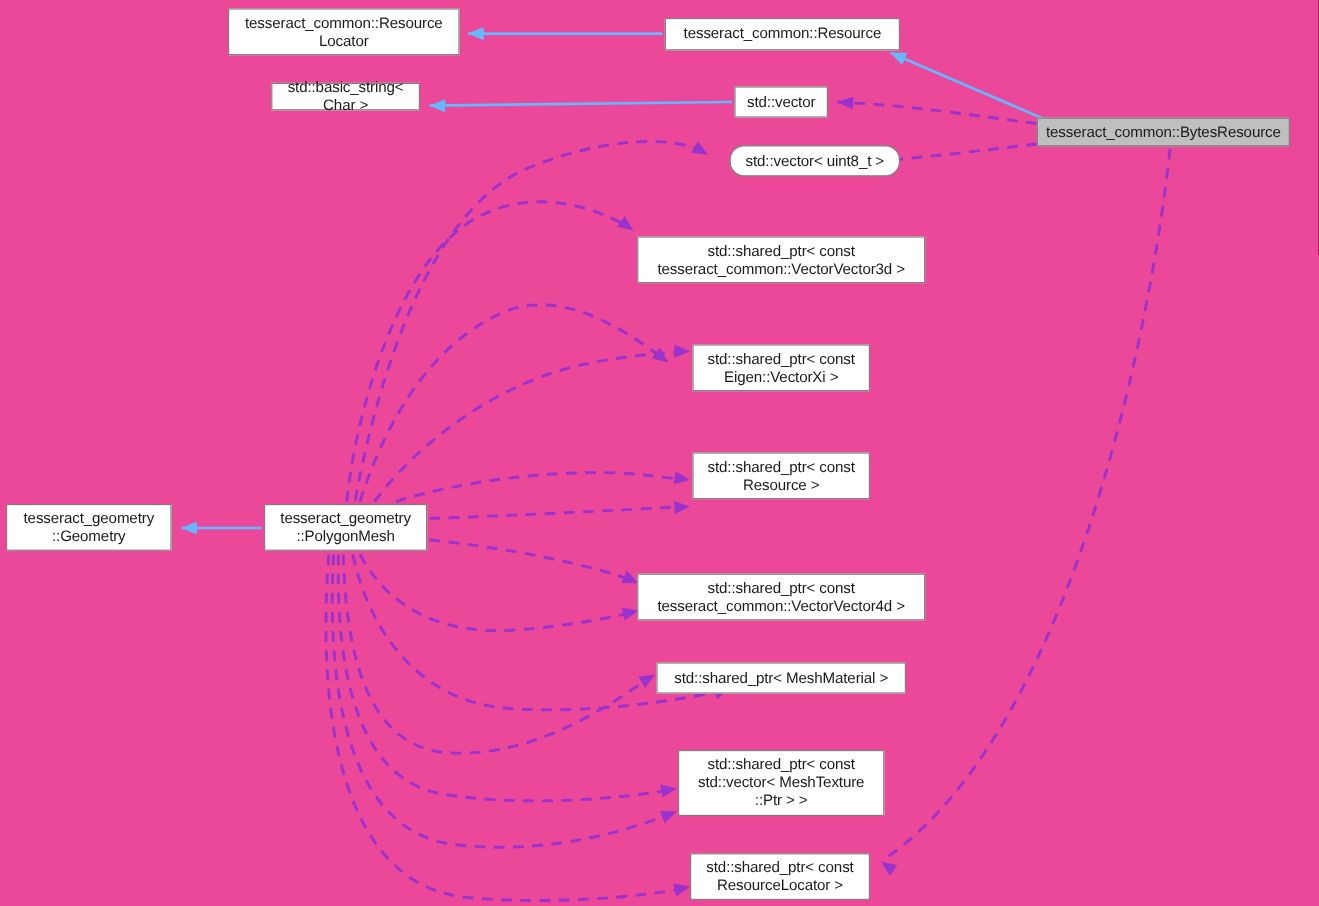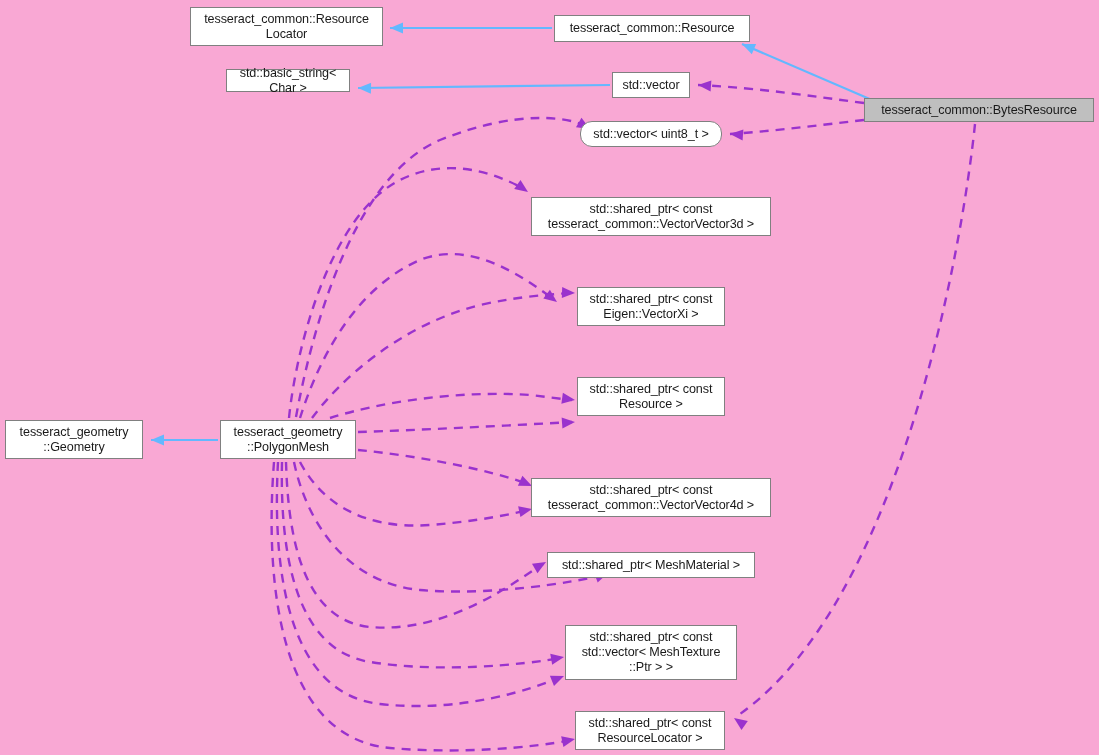--- a/index.html
+++ b/index.html
@@ -4,21 +4,21 @@
 <style>
   html, body {
     margin: 0;
     padding: 0;
     background: #000000;
   }
   #canvas {
     position: relative;
     width: 1099px;
     height: 755px;
-    background: #f9a8d4;
+    background: #ec4899;
     overflow: hidden;
     font-family: "Liberation Sans", sans-serif;
   }
   #edges {
     position: absolute;
     left: 0;
     top: 0;
     width: 1099px;
     height: 755px;
   }
@@ -128,25 +128,25 @@
       </g>
       <g>
         <path d="M 274,462 C 264,590 282,738 390,748 460,754 530,748 572,740" fill="none" stroke="#9a32cd" stroke-width="2.4" stroke-dasharray="9,7"></path>
         <polygon points="0,0 -13,-5.5 -13,5.5" fill="#9a32cd" transform="translate(575,739) rotate(348)"></polygon>
       </g>
     </svg>
   <div id="nodes">
       <div class="node" style="left: 190px; top: 7px; width: 193px; height: 39px;"><span class="node-label">tesseract_common::Resource
 Locator</span></div>
       <div class="node" style="left: 554px; top: 15px; width: 196px; height: 27px;"><span class="node-label">tesseract_common::Resource</span></div>
-      <div class="node highlight" style="left: 864px; top: 98px; width: 230px; height: 24px;"><span class="node-label">tesseract_common::BytesResource</span></div>
+      <div class="node highlight" style="left: 864px; top: 98px; width: 211px; height: 24px;"><span class="node-label">tesseract_common::BytesResource</span></div>
       <div class="node" style="left: 226px; top: 69px; width: 124px; height: 23px;"><span class="node-label">std::basic_string&lt;
 Char &gt;</span></div>
       <div class="node" style="left: 612px; top: 72px; width: 78px; height: 26px;"><span class="node-label">std::vector</span></div>
-      <div class="node" style="left: 580px; top: 121px; width: 142px; height: 26px; border-radius: 12px;"><span class="node-label">std::vector&lt; uint8_t &gt;</span></div>
+      <div class="node" style="left: 608px; top: 121px; width: 142px; height: 26px; border-radius: 12px;"><span class="node-label">std::vector&lt; uint8_t &gt;</span></div>
       <div class="node" style="left: 531px; top: 197px; width: 240px; height: 39px;"><span class="node-label">std::shared_ptr&lt; const
 tesseract_common::VectorVector3d &gt;</span></div>
       <div class="node" style="left: 577px; top: 287px; width: 148px; height: 39px;"><span class="node-label">std::shared_ptr&lt; const
 Eigen::VectorXi &gt;</span></div>
       <div class="node" style="left: 577px; top: 377px; width: 148px; height: 39px;"><span class="node-label">std::shared_ptr&lt; const
 Resource &gt;</span></div>
       <div class="node" style="left: 531px; top: 478px; width: 240px; height: 39px;"><span class="node-label">std::shared_ptr&lt; const
 tesseract_common::VectorVector4d &gt;</span></div>
       <div class="node" style="left: 547px; top: 552px; width: 208px; height: 26px;"><span class="node-label">std::shared_ptr&lt; MeshMaterial &gt;</span></div>
       <div class="node" style="left: 565px; top: 625px; width: 172px; height: 55px;"><span class="node-label">std::shared_ptr&lt; const

